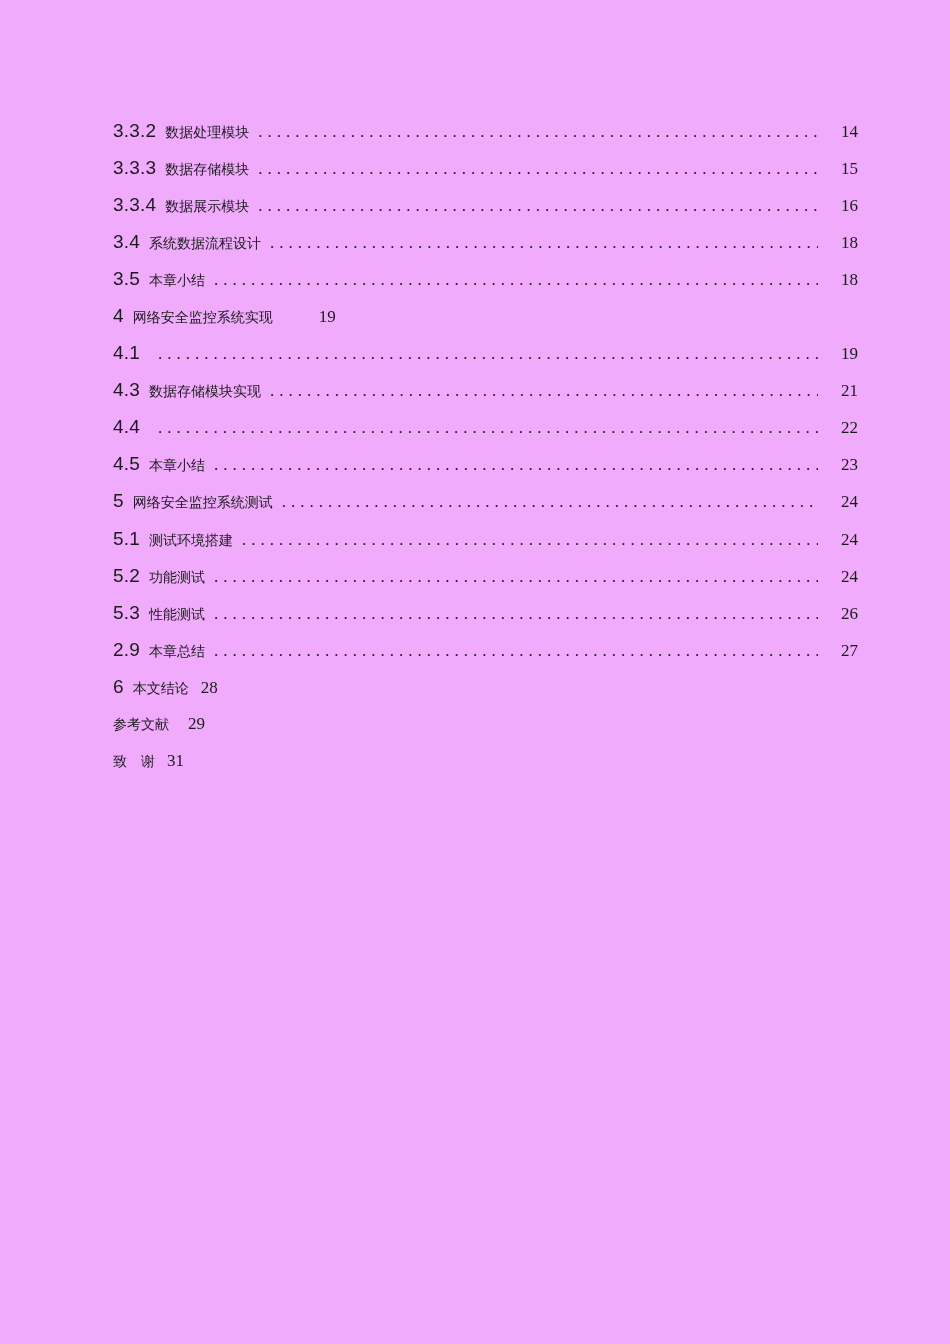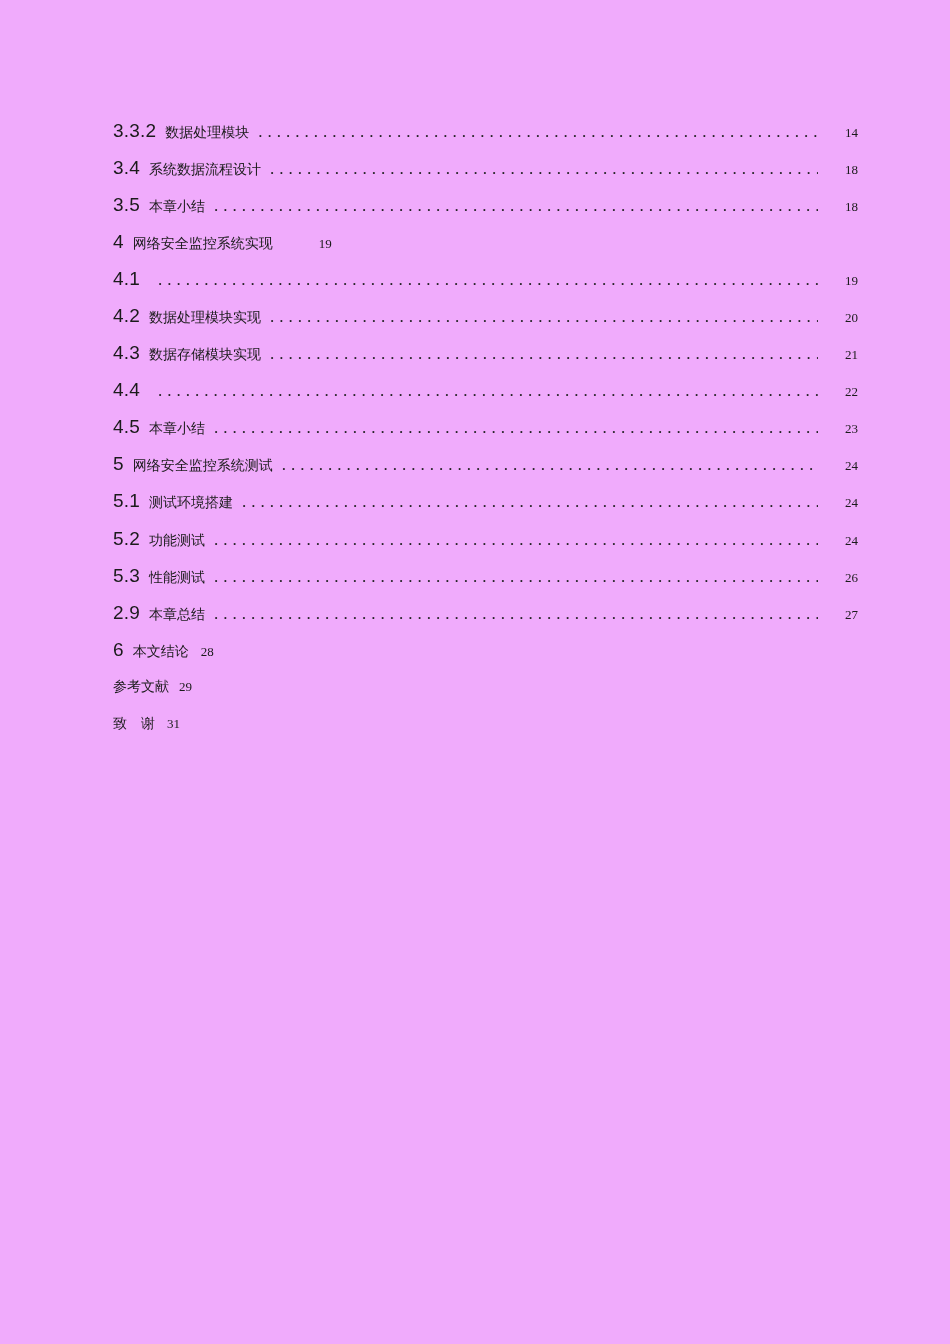--- a/index.html
+++ b/index.html
@@ -43,44 +43,56 @@
   }
   .leader::after {
     content: "..................................................................................................................................";
     font-family: "Liberation Serif", serif;
     font-size: 17px;
     letter-spacing: 5px;
     color: #222222;
   }
   .pageno {
     font-family: "Liberation Serif", serif;
-    font-size: 13px;
+    font-size: 17px;
     min-width: 34px;
     text-align: right;
     flex: 0 0 auto;
   }
   .inline .pageno { min-width: 0; text-align: left; }
   .inline.gap-sm .pageno { margin-left: 12px; text-align: right; }
-  .inline.gap-md .pageno { margin-left: 10px; }
+  .inline.gap-md .pageno { margin-left: 19px; }
   .inline.gap-lg .pageno { margin-left: 46px; }
 </style>
 </head>
 <body>
 
 <div class="canvas">
   <div class="toc">
 
     <div class="row">
         <span class="num">3.3.2</span>
         <span class="title">数据处理模块</span>
         <span class="leader"></span>
         <span class="pageno">14</span>
       </div>
 
+    <div class="row">
+        <span class="num">3.3.3</span>
+        <span class="title">数据存储模块</span>
+        <span class="leader"></span>
+        <span class="pageno">15</span>
+      </div>
 
+    <div class="row">
+        <span class="num">3.3.4</span>
+        <span class="title">数据展示模块</span>
+        <span class="leader"></span>
+        <span class="pageno">16</span>
+      </div>
 
     <div class="row">
         <span class="num">3.4</span>
         <span class="title">系统数据流程设计</span>
         <span class="leader"></span>
         <span class="pageno">18</span>
       </div>
 
     <div class="row">
         <span class="num">3.5</span>
@@ -94,26 +106,20 @@
         <span class="title">网络安全监控系统实现</span>
         <span class="pageno">19</span>
       </div>
 
     <div class="row">
         <span class="num">4.1</span>
         <span class="leader"></span>
         <span class="pageno">19</span>
       </div>
 
-    <div class="row">
-        <span class="num">4.2</span>
-        <span class="title">数据处理模块实现</span>
-        <span class="leader"></span>
-        <span class="pageno">20</span>
-      </div>
 
     <div class="row">
         <span class="num">4.3</span>
         <span class="title">数据存储模块实现</span>
         <span class="leader"></span>
         <span class="pageno">21</span>
       </div>
 
     <div class="row">
         <span class="num">4.4</span>

